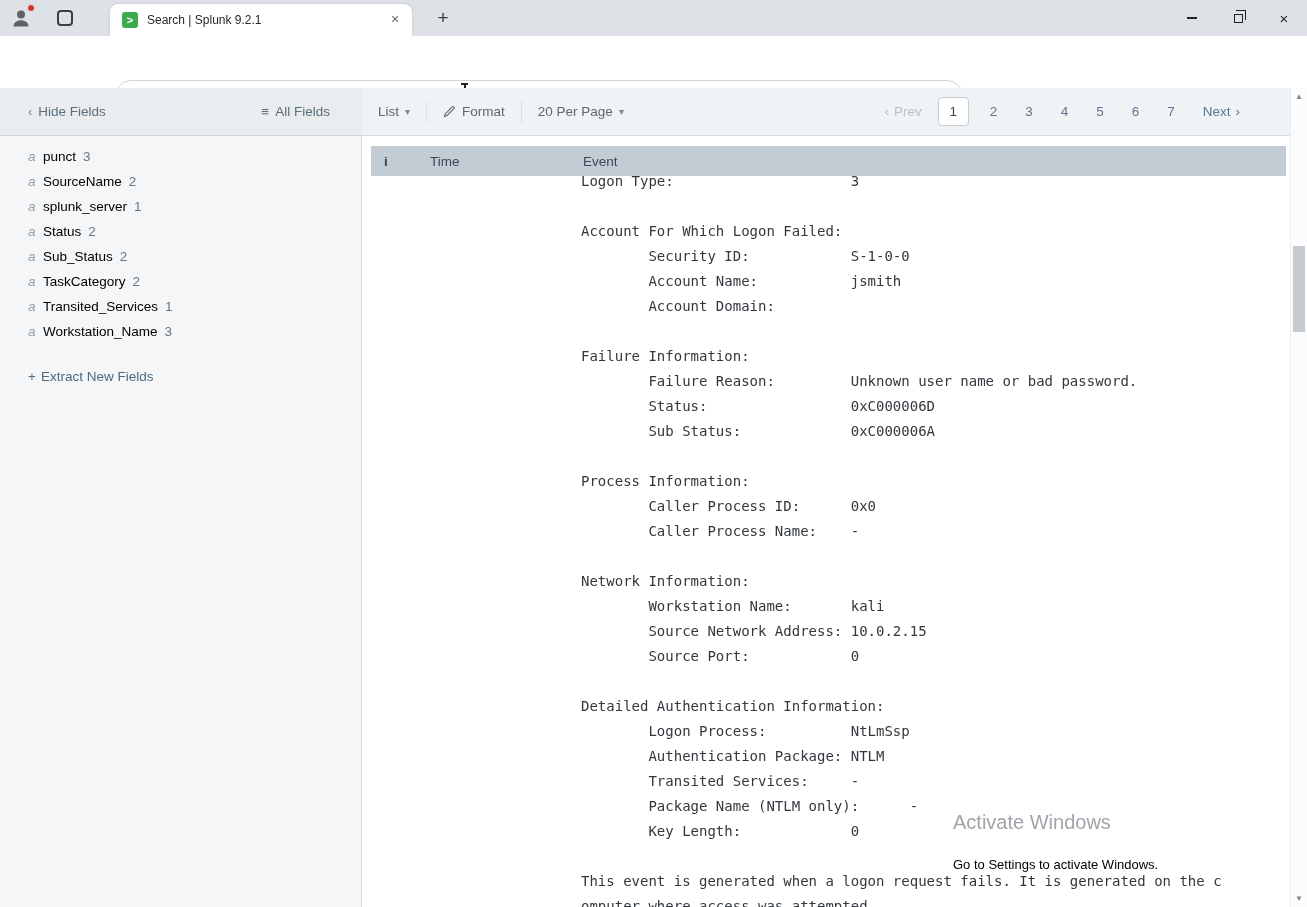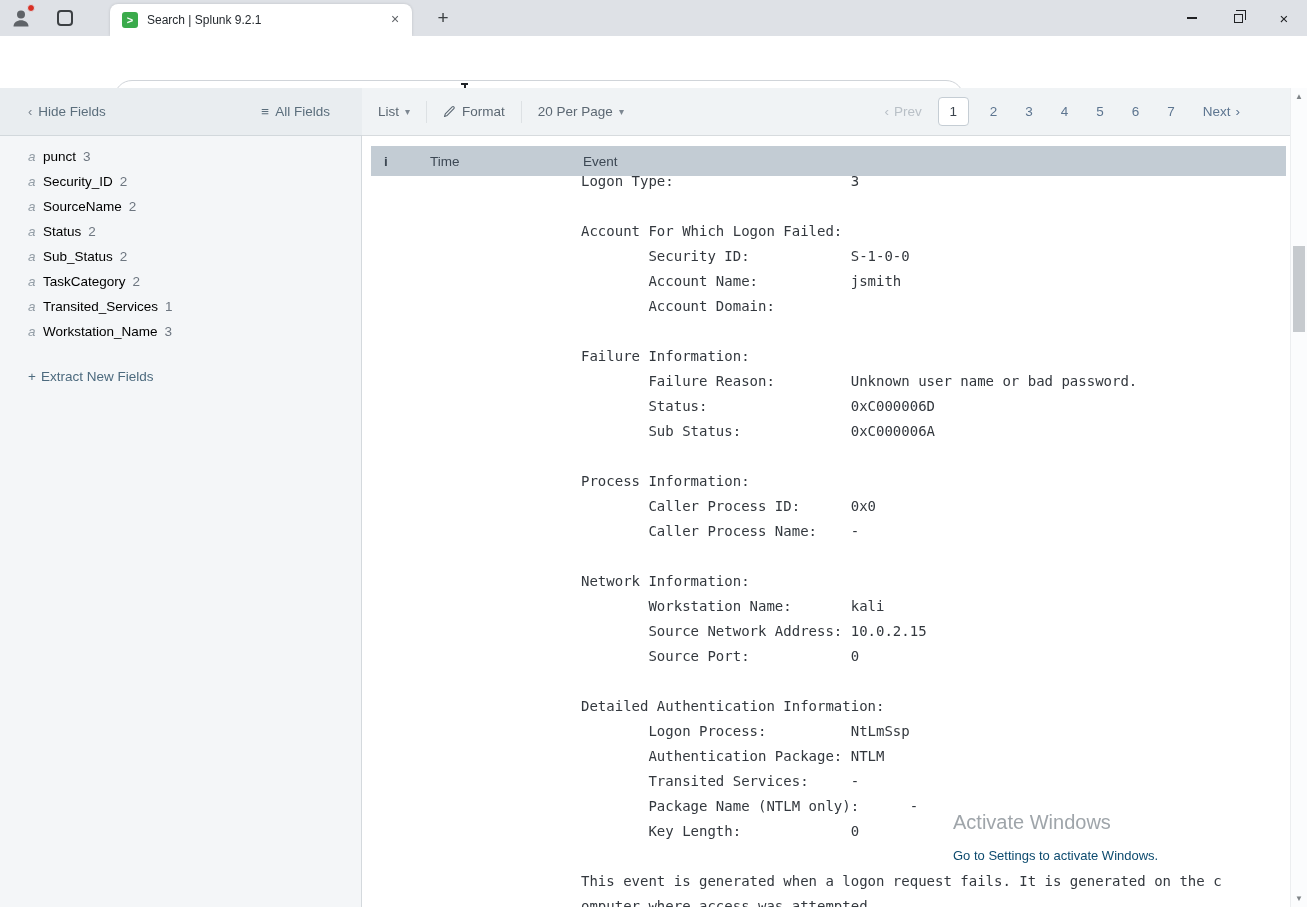--- a/index.html
+++ b/index.html
@@ -76,21 +76,21 @@
   .extract{margin-top:25px;padding-left:28px;color:#4c6a7e;display:flex;gap:5px}
   .events{position:absolute;left:363px;top:48px;right:17px;bottom:0;background:#fff;overflow:hidden}
   .ev-text{position:absolute;left:218px;top:33px;font-family:"DejaVu Sans Mono","Liberation Mono",monospace;font-size:14px;line-height:25px;color:#33383e;white-space:pre}
   .ev-header{position:absolute;left:8px;right:4px;top:10px;height:30px;background:#c3ccd4;display:flex;align-items:center;color:#3d4854;font-size:13.5px;z-index:2}
   .ev-h-i{width:30px;text-align:center;font-weight:700}
   .ev-h-time{width:182px;padding-left:29px}
 
   
   .watermark{position:absolute;left:953px;top:811px;pointer-events:none;z-index:5}
   .wm1{font-size:20px;color:#9fa5aa}
-  .wm2{font-size:13px;color:#0c4a6e;margin-top:14px}
+  .wm2{font-size:13px;color:#000000;margin-top:23px}
   .vscroll{position:absolute;right:0;top:88px;width:17px;bottom:0;background:#fbfcfd;border-left:1px solid #eceef0;z-index:6}
   .vs-btn{height:17px;display:flex;align-items:center;justify-content:center;color:#7f8488;font-size:8px}
   .vs-down{position:absolute;bottom:0;left:0;right:0}
   .vs-thumb{position:absolute;left:2px;right:2px;top:158px;height:86px;background:#c6cace}
 </style>
 </head>
 <body>
 
 <div class="tabstrip">
   <div class="profile">
@@ -226,30 +226,30 @@
   </div>
 
   <div class="sidebar">
     <div>
 
         <div class="frow">
           <span class="fpre">a</span><span class="fname">punct</span><span class="fcount">3</span>
         </div>
 
 
-        <div class="frow">
-          <span class="fpre">a</span><span class="fname">Security_ID</span><span class="fcount">2</span>
-        </div>
 
 
 
         <div class="frow">
           <span class="fpre">a</span><span class="fname">SourceName</span><span class="fcount">2</span>
         </div>
 
+        <div class="frow">
+          <span class="fpre">a</span><span class="fname">splunk_server</span><span class="fcount">1</span>
+        </div>
 
         <div class="frow">
           <span class="fpre">a</span><span class="fname">Status</span><span class="fcount">2</span>
         </div>
 
         <div class="frow">
           <span class="fpre">a</span><span class="fname">Sub_Status</span><span class="fcount">2</span>
         </div>
 
         <div class="frow">

